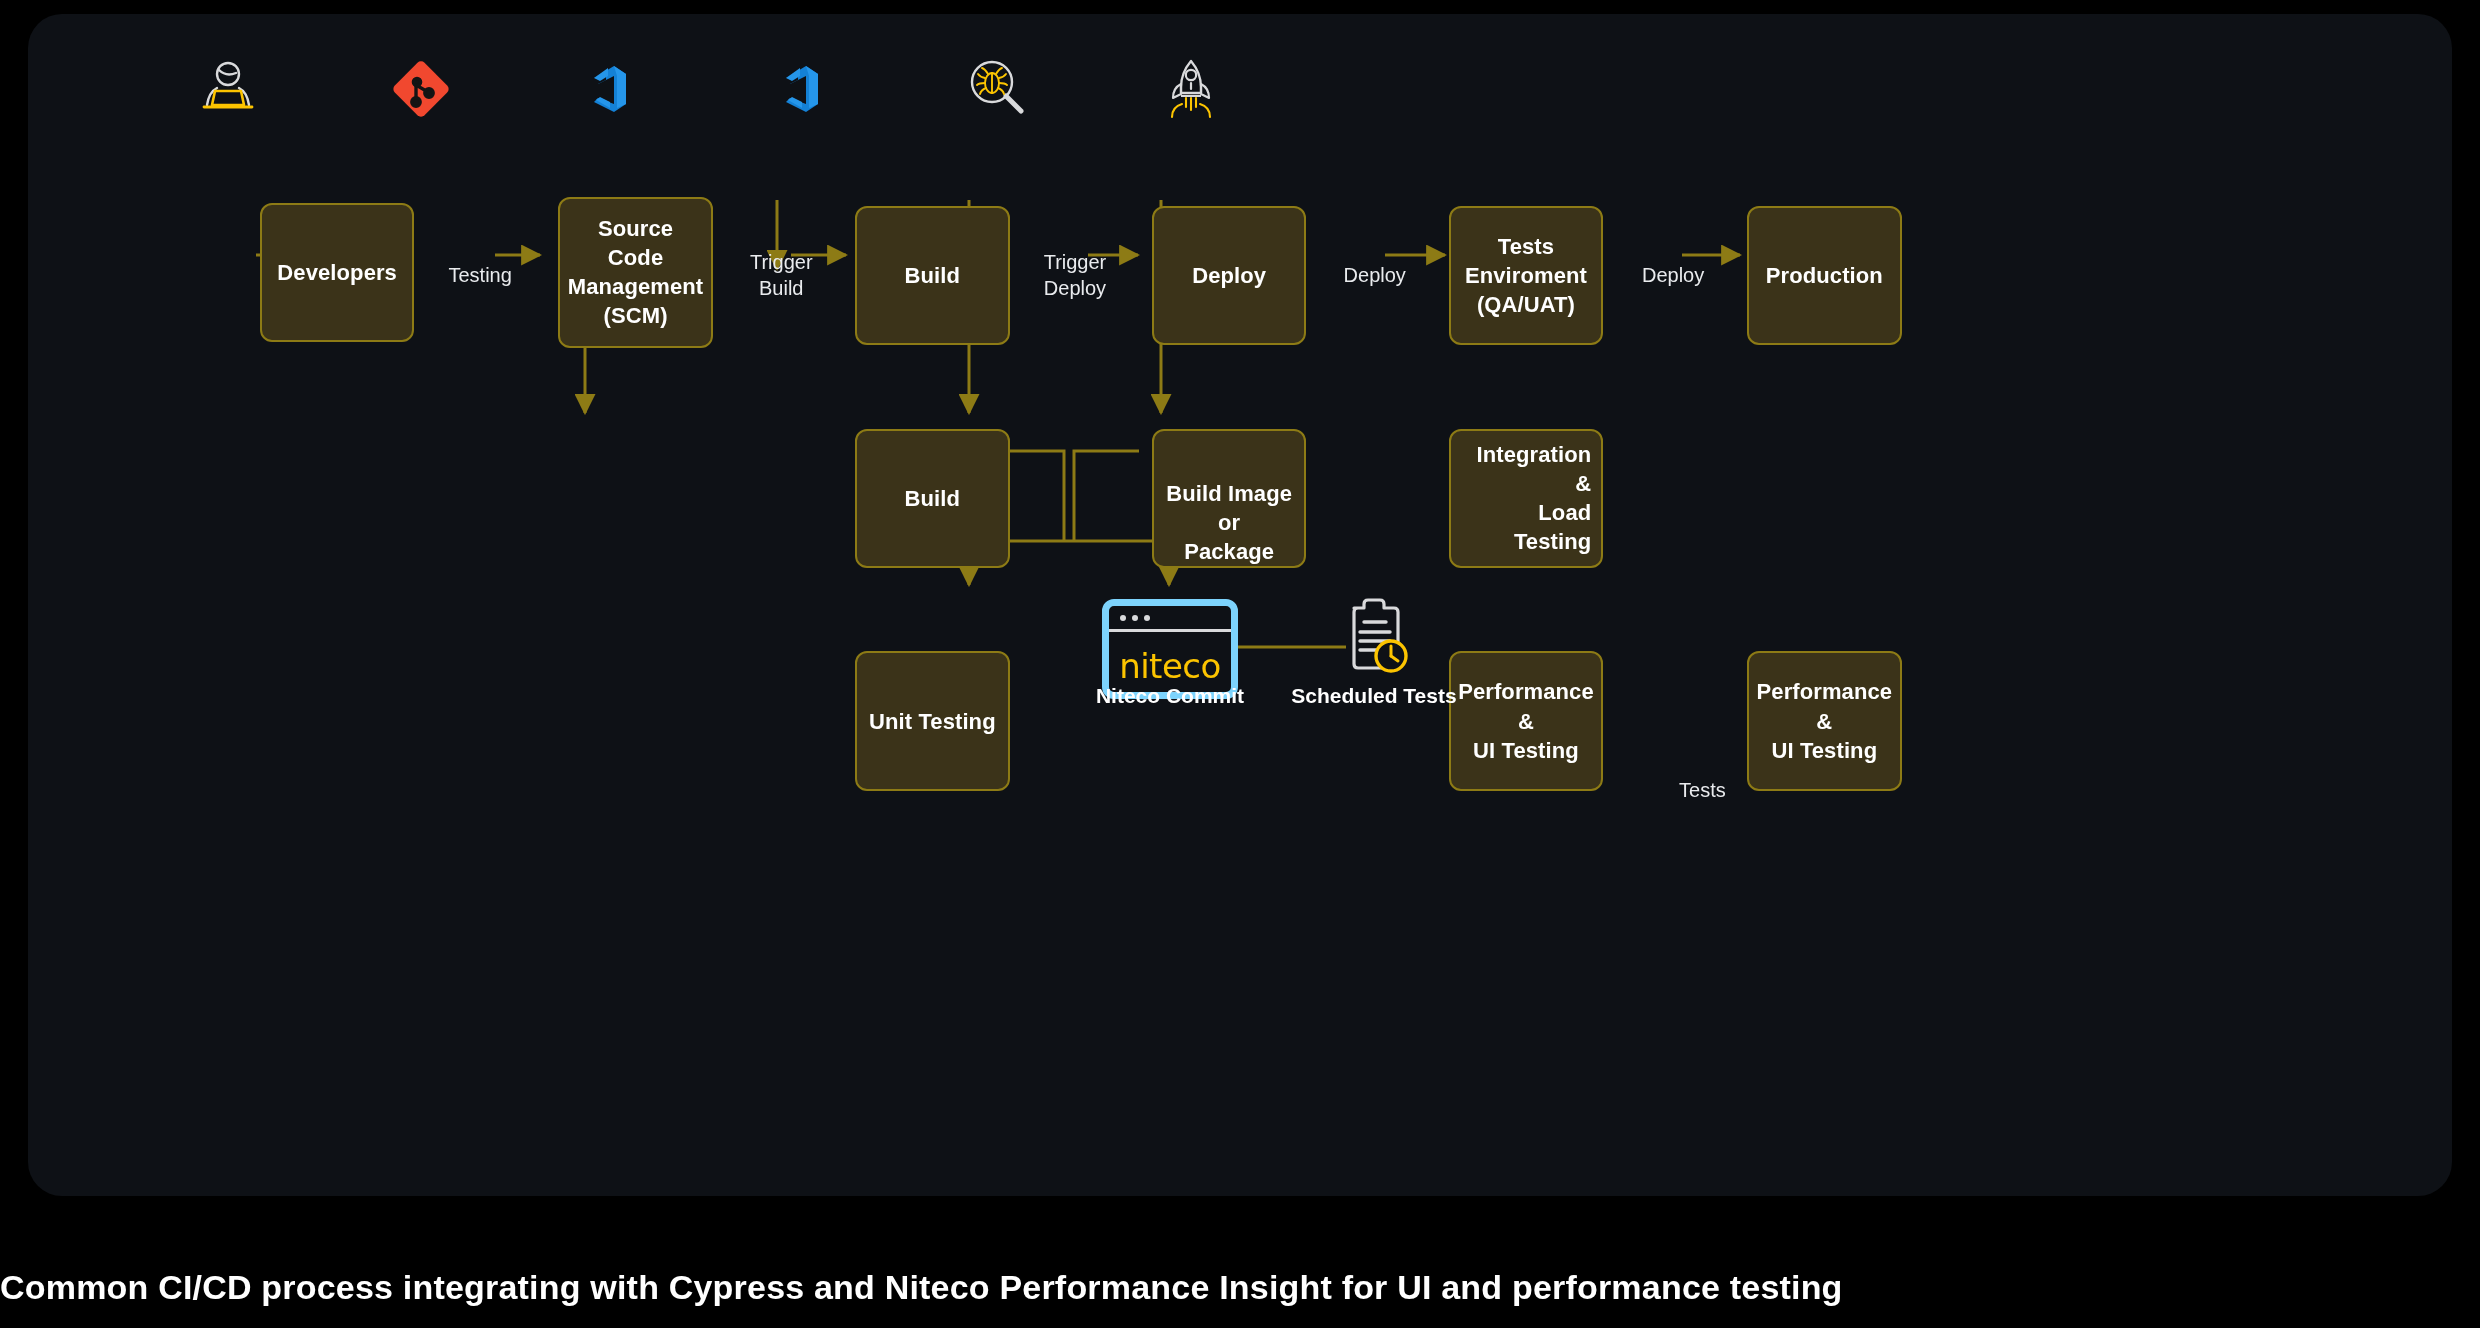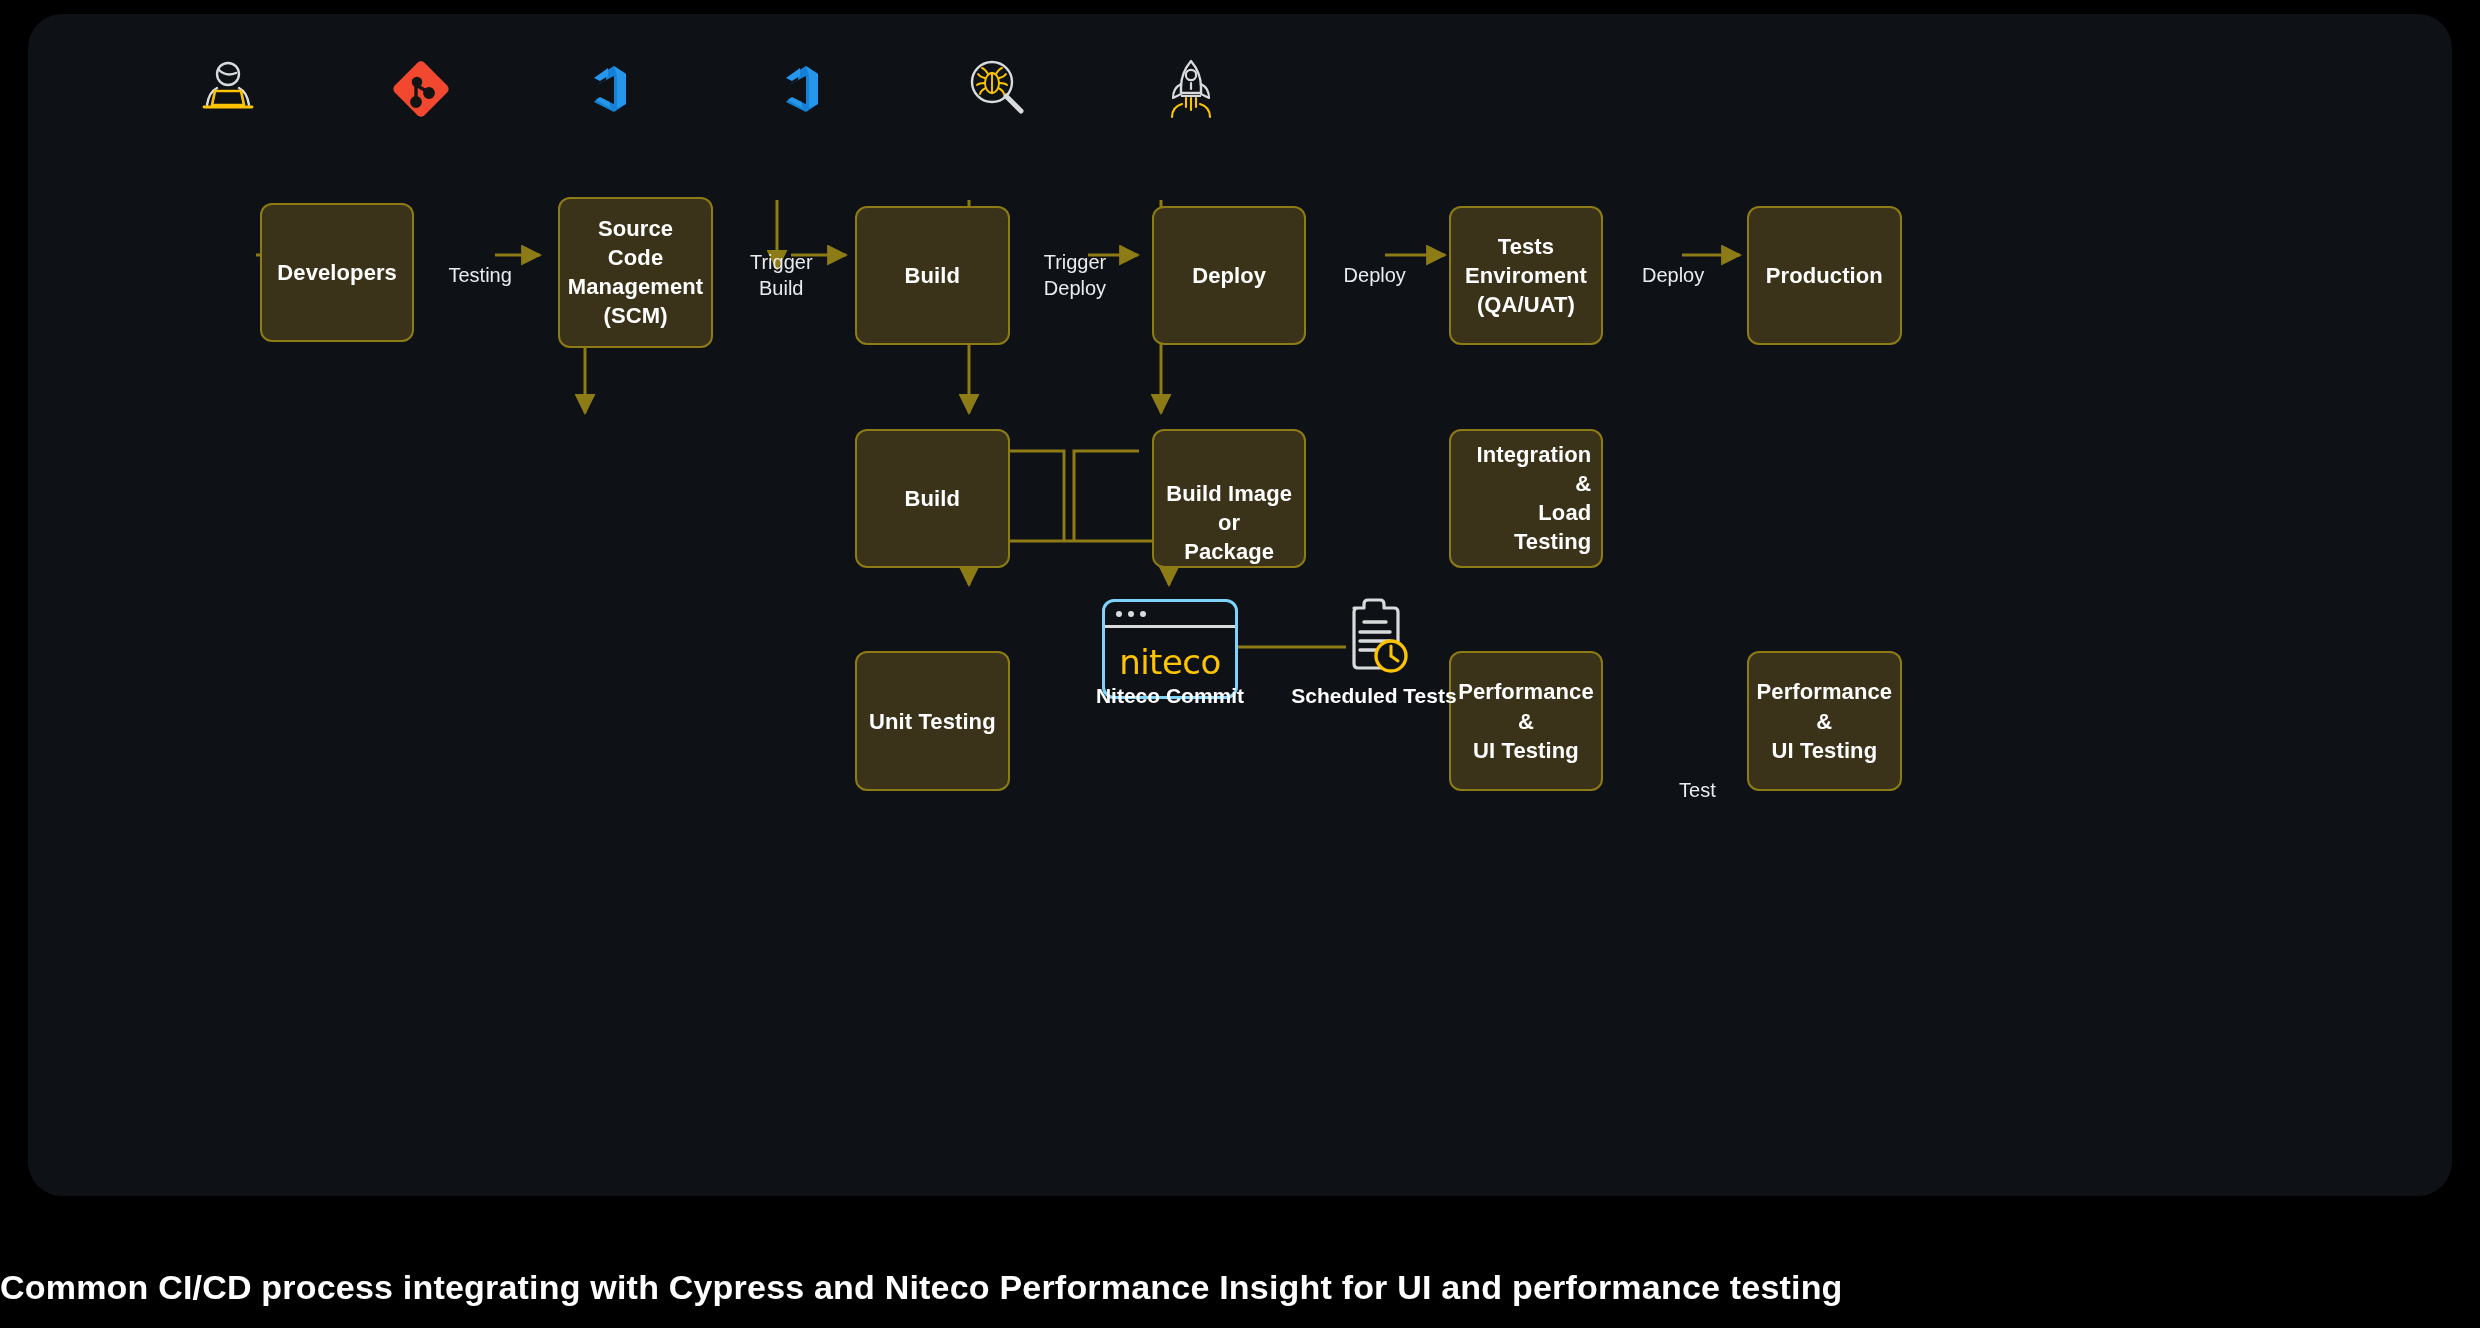--- a/index.html
+++ b/index.html
@@ -83,21 +83,21 @@
   }
   .cypress-word {
     color: #ececec; font-size: 52px; letter-spacing: -1px;
     margin-left: -40px; position: relative; z-index: 2;
     font-family: "DejaVu Sans", sans-serif; font-weight: 400;
   }
 
   .niteco-window {
     position: absolute;
     width: 136px; height: 100px;
-    border: 3px solid #7dd3fc;
+    border: 7px solid #7dd3fc;
     border-radius: 12px;
     background: #0e1116;
     overflow: hidden;
   }
   .niteco-bar {
     height: 26px; border-bottom: 3px solid #d9dadc;
     display:flex; align-items:center; padding-left: 11px; gap: 6px;
   }
   .niteco-dot { width: 6px; height: 6px; border-radius: 50%; background: #d9dadc; }
   .niteco-body { height: 67px; display:flex; align-items:center; justify-content:center; }
@@ -277,21 +277,21 @@
       </div>
 
     <div id="edge-labels-host">
         <div class="edge-label" style="left: 420.49px; top: 247.539px;">Testing</div>
         <div class="edge-label" style="left: 721.944px; top: 235.162px;">Trigger
 Build</div>
         <div class="edge-label" style="left: 1015.67px; top: 235.162px;">Trigger
 Deploy</div>
         <div class="edge-label" style="left: 1315.58px; top: 247.539px;">Deploy</div>
         <div class="edge-label" style="left: 1613.94px; top: 247.539px;">Deploy</div>
-        <div class="edge-label" style="left: 1651.04px; top: 762.73px;">Test</div>
+        <div class="edge-label" style="left: 1651.04px; top: 762.73px;">Tests</div>
       </div>
 
 
     <div class="niteco-window" style="left:1074px;top:585px;">
       <div class="niteco-bar">
         <span class="niteco-dot"></span>
         <span class="niteco-dot"></span>
         <span class="niteco-dot"></span>
       </div>
       <div class="niteco-body">

